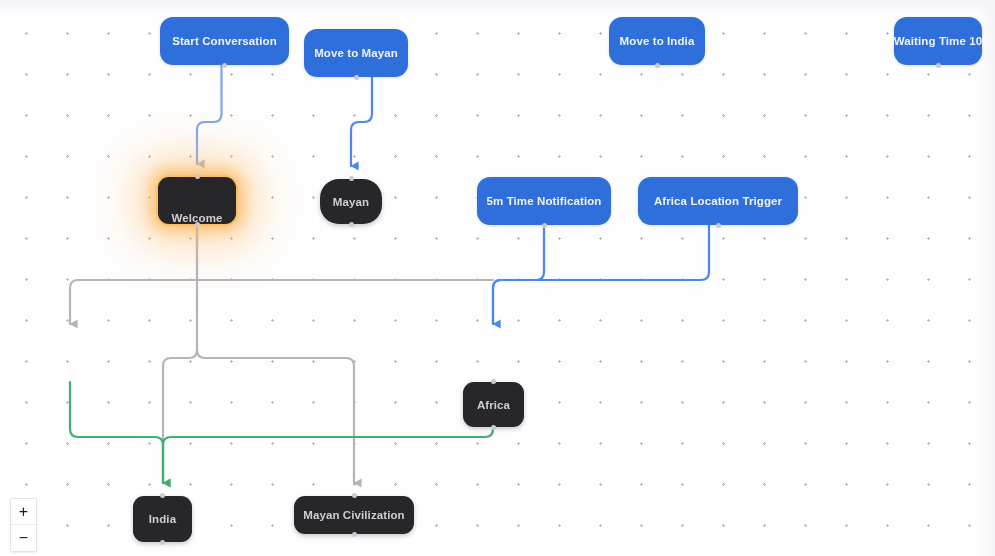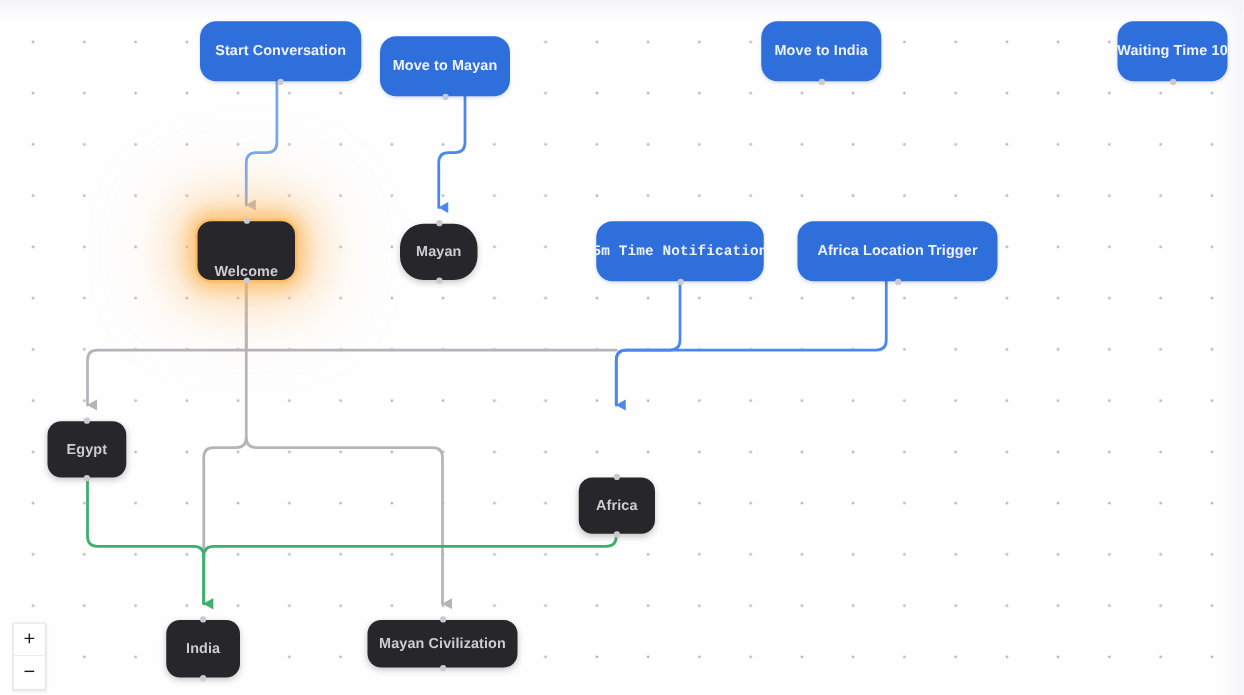--- a/index.html
+++ b/index.html
@@ -173,35 +173,30 @@
     <span class="handle top"></span>
     <span class="handle bot"></span>
   </div>
 
   <div class="node step" style="left:320px; top:179px; width:62px; height:45px;border-radius:19px;">
     <span>Mayan</span>
     <span class="handle top"></span>
     <span class="handle bot"></span>
   </div>
 
-  <div class="node trigger" style="left:477px; top:177px; width:134px; height:48px;font-family:Liberation Mono, monospace;">
+  <div class="node trigger" style="left:477px; top:177px; width:134px; height:48px;">
     <span>5m Time Notification</span>
     <span class="handle bot"></span>
   </div>
 
   <div class="node trigger" style="left:638px; top:177px; width:160px; height:48px;">
     <span>Africa Location Trigger</span>
     <span class="handle bot"></span>
   </div>
 
-  <div class="node step" style="left:38px; top:337px; width:63px; height:45px;">
-    <span>Egypt</span>
-    <span class="handle top"></span>
-    <span class="handle bot"></span>
-  </div>
 
   <div class="node step" style="left:463px; top:337px; width:61px; height:45px;margin-top:45px;">
     <span>Africa</span>
     <span class="handle top"></span>
     <span class="handle bot"></span>
   </div>
 
   <div class="node step" style="left:133px; top:496px; width:59px; height:46px;">
     <span>India</span>
     <span class="handle top"></span>

